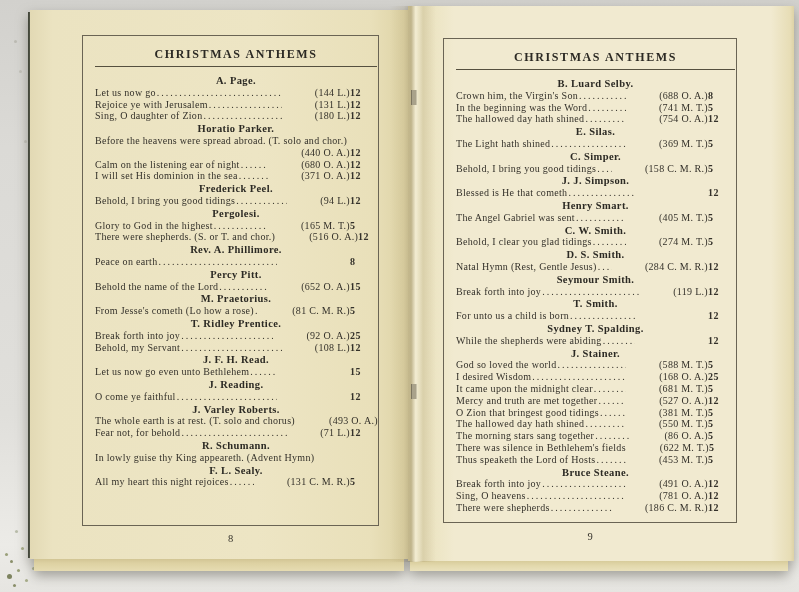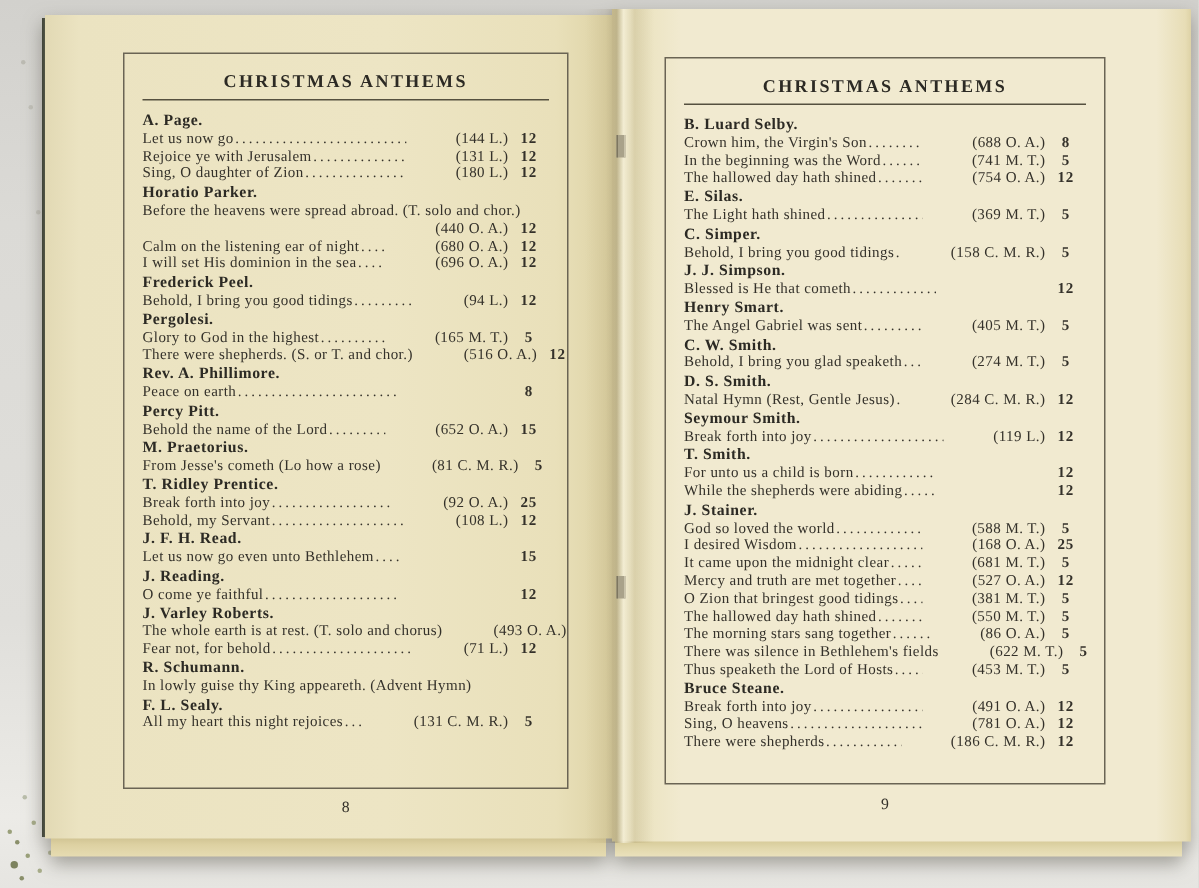--- a/index.html
+++ b/index.html
@@ -32,36 +32,36 @@
     background:linear-gradient(90deg,#e2d9b4 0%,#ebe3c1 6%,#ede5c4 60%,#e9e0ba 90%,#ddd2a4 100%);}
   .page-right{left:380px;top:0;width:386px;height:555px;
     background:linear-gradient(90deg,#d9cd9f 0%,#e9e1bb 3%,#f1ead0 12%,#f1ead0 94%,#e7ddb6 99%,#ddd2a6 100%);}
   .gutter{position:absolute;left:362px;top:0;width:46px;height:556px;pointer-events:none;
     background:linear-gradient(90deg,rgba(0,0,0,0) 0%,rgba(130,110,60,.10) 30%,rgba(70,58,28,.20) 46%,
       rgba(255,252,238,.55) 56%,rgba(120,100,55,.14) 72%,rgba(0,0,0,0) 100%);}
   .staple{position:absolute;left:21px;width:4px;height:15px;background:#a9a28a;
     border-left:1px solid #7d7660;border-right:1px solid #c9c3ab;}
   .staple-top{top:84px;} .staple-bottom{top:378px;}
   .frame{position:absolute;border:1px solid var(--frame);box-sizing:border-box;
-    padding:5px 12px 0 12px;overflow:hidden;}
+    padding:5px 1px 0 12px;overflow:hidden;}
   .frame-left{left:52px;top:25px;width:297px;height:491px;}
   .frame-right{left:35px;top:32px;width:294px;height:485px;}
   .anthems-header{text-align:center;font-weight:bold;font-size:12px;letter-spacing:1.6px;
     line-height:14px;margin:6px 0 5px;color:#2c2a24;}
   .header-rule{border:0;border-top:1px solid var(--rule);margin:0 0 8px;}
-  .composer{text-align:left;font-weight:bold;font-size:10.5px;line-height:11.8px;
+  .composer{text-align:center;font-weight:bold;font-size:10.5px;line-height:11.8px;
     margin-top:1px;color:#2c2a24;letter-spacing:.4px;}
   .row{display:flex;align-items:baseline;font-size:10px;line-height:11.8px;color:var(--ink);}
   .title{white-space:nowrap;letter-spacing:.3px;}
   .dots{flex:1 1 auto;overflow:hidden;white-space:nowrap;margin:0 1px;}
   .dots::after{content:"..........................................................................................................";letter-spacing:2px;}
   .spacer{flex:1 1 auto;}
   .ref{white-space:nowrap;flex:0 0 auto;letter-spacing:.3px;margin-left:32px;}
   .ref:empty{min-width:40px;}
-  .price{flex:0 0 auto;width:27px;text-align:center;white-space:nowrap;font-weight:bold;letter-spacing:.5px;}
+  .price{flex:0 0 auto;width:27px;text-align:left;white-space:nowrap;font-weight:bold;letter-spacing:.5px;}
   .pageno{position:absolute;text-align:center;font-size:10.5px;color:var(--ink);}
   .pageno-left{left:52px;width:297px;top:523px;}
   .pageno-right{left:35px;width:294px;top:525px;}
 </style>
 </head>
 <body>
 
 <div class="photo-bg">
   <div class="specks"></div>
 
@@ -105,21 +105,21 @@
             </div>
             <div class="row">
               <span class="title">Calm on the listening ear of night</span>
               <span class="dots"></span>
               <span class="ref">(680 O. A.)</span>
               <span class="price">12</span>
             </div>
             <div class="row">
               <span class="title">I will set His dominion in the sea</span>
               <span class="dots"></span>
-              <span class="ref">(696 O. A.)</span>
+              <span class="ref">(371 O. A.)</span>
               <span class="price">12</span>
             </div>
             <div class="composer">Frederick Peel.</div>
             <div class="row">
               <span class="title">Behold, I bring you good tidings</span>
               <span class="dots"></span>
               <span class="ref">(94 L.)</span>
               <span class="price">12</span>
             </div>
             <div class="composer">Pergolesi.</div>
@@ -262,21 +262,21 @@
             </div>
             <div class="composer">Henry Smart.</div>
             <div class="row">
               <span class="title">The Angel Gabriel was sent</span>
               <span class="dots"></span>
               <span class="ref">(405 M. T.)</span>
               <span class="price">5</span>
             </div>
             <div class="composer">C. W. Smith.</div>
             <div class="row">
-              <span class="title">Behold, I bring you glad speaketh</span>
+              <span class="title">Behold, I clear you glad tidings</span>
               <span class="dots"></span>
               <span class="ref">(274 M. T.)</span>
               <span class="price">5</span>
             </div>
             <div class="composer">D. S. Smith.</div>
             <div class="row">
               <span class="title">Natal Hymn (Rest, Gentle Jesus)</span>
               <span class="dots"></span>
               <span class="ref">(284 C. M. R.)</span>
               <span class="price">12</span>
@@ -288,20 +288,21 @@
               <span class="ref">(119 L.)</span>
               <span class="price">12</span>
             </div>
             <div class="composer">T. Smith.</div>
             <div class="row">
               <span class="title">For unto us a child is born</span>
               <span class="dots"></span>
               <span class="ref"></span>
               <span class="price">12</span>
             </div>
+            <div class="composer">Sydney T. Spalding.</div>
             <div class="row">
               <span class="title">While the shepherds were abiding</span>
               <span class="dots"></span>
               <span class="ref"></span>
               <span class="price">12</span>
             </div>
             <div class="composer">J. Stainer.</div>
             <div class="row">
               <span class="title">God so loved the world</span>
               <span class="dots"></span>

